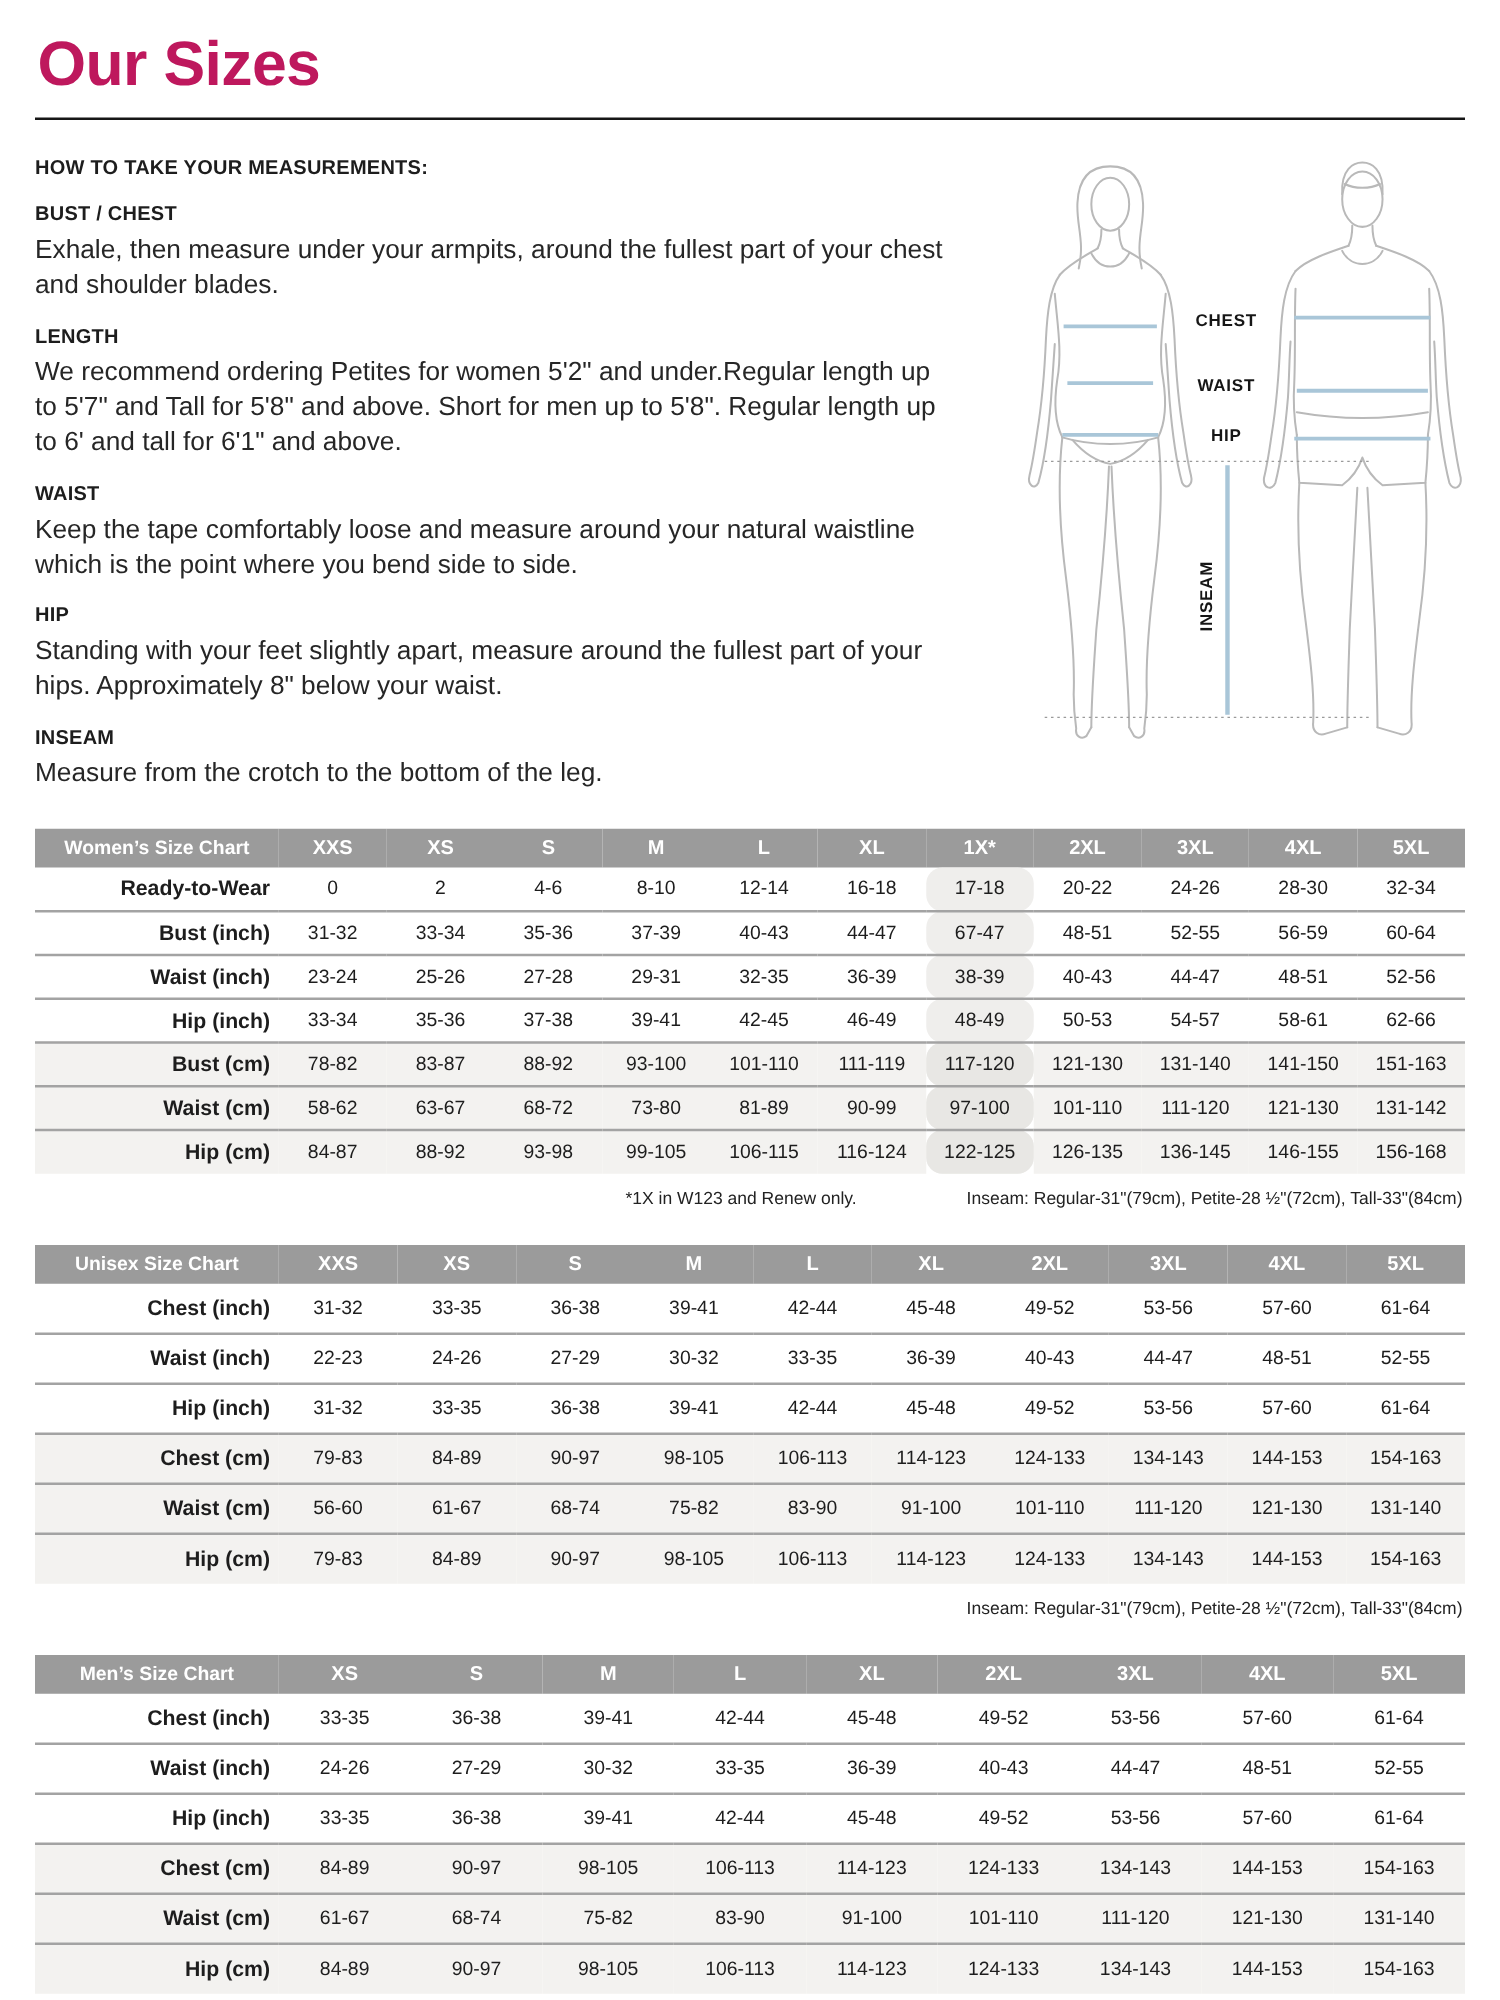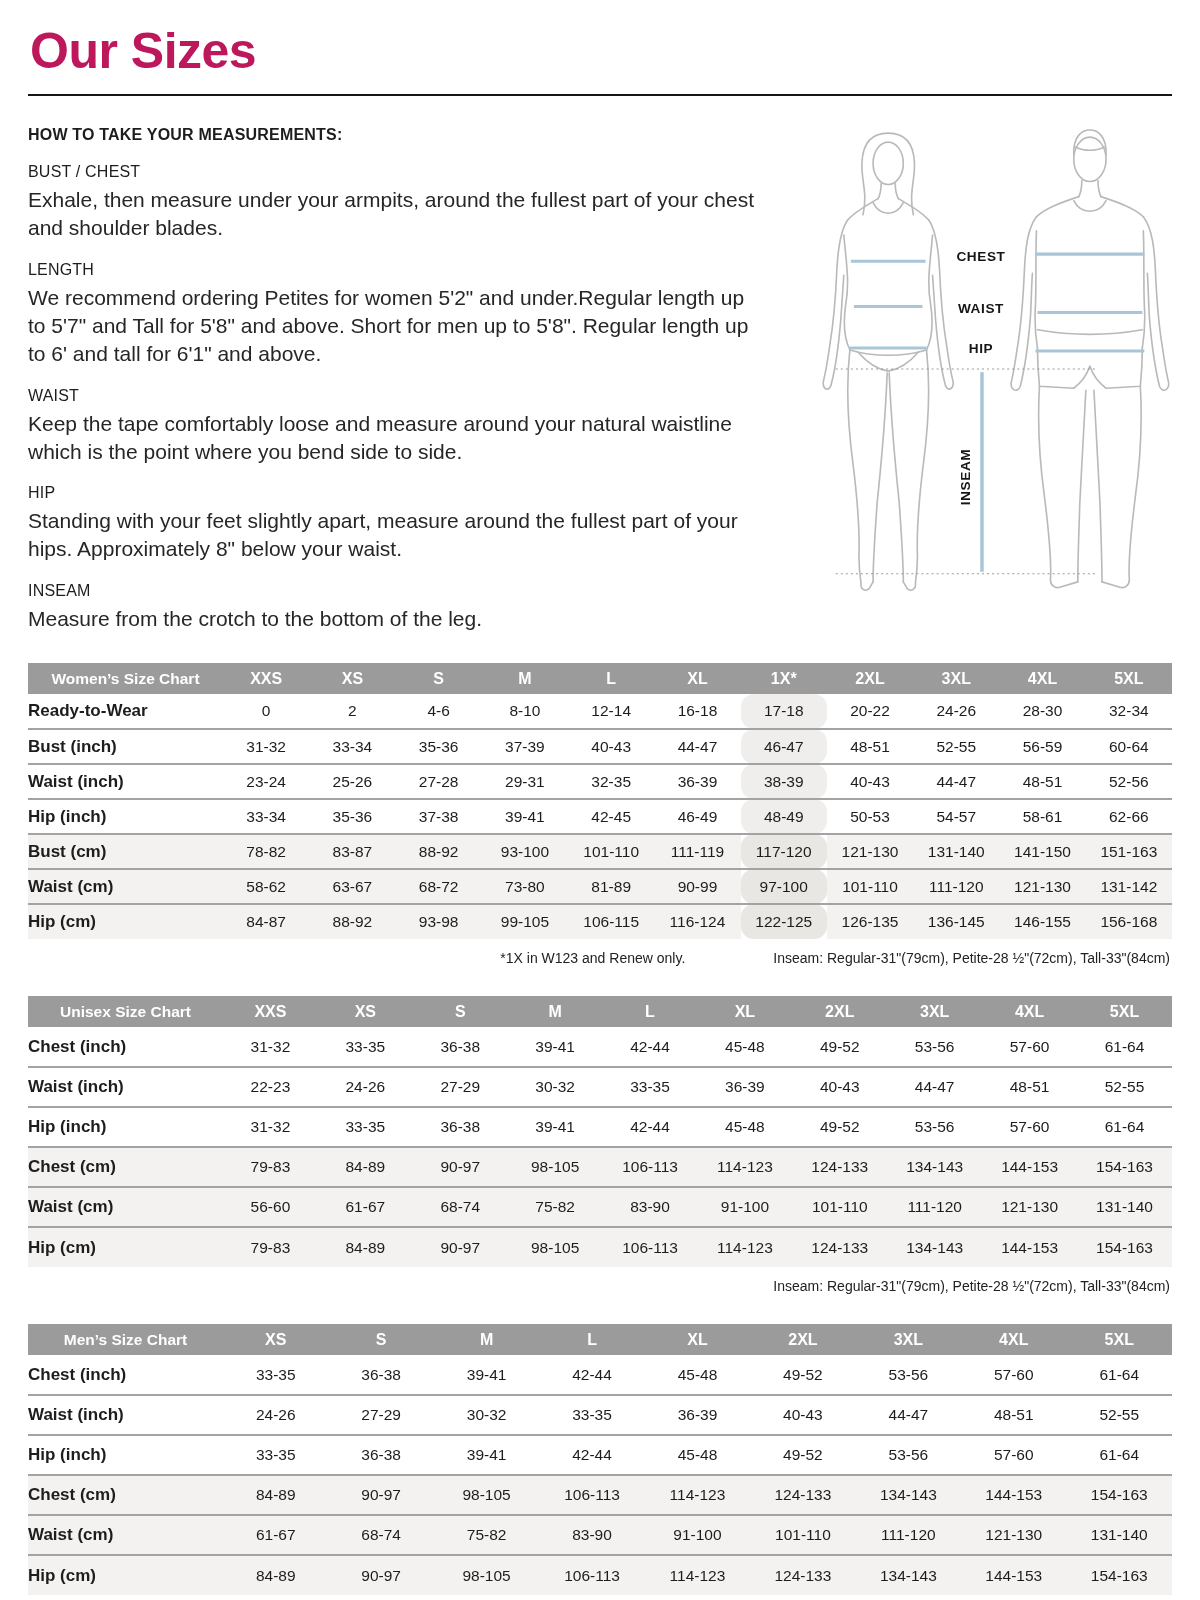--- a/index.html
+++ b/index.html
@@ -12,31 +12,31 @@
   body{
     width:1200px;min-height:1600px;background:#ffffff;color:var(--text);
     font-family:"Liberation Sans","DejaVu Sans",sans-serif;
   }
   .page{padding:22px 28px 36px 28px;}
   h1.page-title{font-size:50px;font-weight:800;letter-spacing:-0.5px;margin:0 0 14px 2px;color:#be185d;}
   .rule{border-top:2px solid var(--rule_color);margin:0 0 24px 0;}
   .top{display:flex;gap:6px;}
   .instructions{width:752px;flex:0 0 752px;}
   .how-heading{font-size:16px;font-weight:700;letter-spacing:0.2px;margin:6px 0 2px 0;}
-  .m-section .m-label{font-size:16px;font-weight:400;margin:19px 0 5px 0;letter-spacing:0.2px;}
+  .m-section .m-label{font-size:16px;font-weight:700;margin:19px 0 5px 0;letter-spacing:0.2px;}
   .m-section .m-text{font-size:21px;line-height:1.33;margin:0;max-width:736px;color:#262626;}
   .diagram{flex:1 1 auto;position:relative;padding-top:2px;}
   .diagram svg{display:block;width:396px;height:474px;margin-left:auto;}
   .diagram text{font-family:"Liberation Sans",sans-serif;font-size:13.5px;font-weight:700;fill:#161616;letter-spacing:0.6px;}
 
   .size-table{margin-top:30px;}
   .size-table table{width:100%;border-collapse:collapse;table-layout:fixed;}
   thead th{background:var(--header_bg);color:var(--header_text);font-weight:700;font-size:16px;height:31px;text-align:center;padding:4px;}
   thead th.tbl-title{font-size:15.5px;}
-  tbody th.row-label{text-align:left;padding:0 7px 0 0;font-weight:700;font-size:17px;white-space:nowrap;}
+  tbody th.row-label{text-align:right;padding:0 7px 0 0;font-weight:700;font-size:17px;white-space:nowrap;}
   tbody td{text-align:center;font-size:15.5px;padding:0;}
   tbody tr + tr{border-top:2px solid var(--separator);}
   tr.shaded{background:var(--stripe_bg);}
   td.hl{background:var(--highlight_bg);border-radius:13px;}
   tr.shaded td.hl{background:var(--highlight_stripe_bg);}
   .t0 tbody tr{height:35px;}
   .t1 tbody tr,.t2 tbody tr{height:40px;}
 
   .fnrow{display:flex;justify-content:flex-end;align-items:flex-end;gap:88px;margin:11px 2px 0 0;font-size:14px;color:#222;}
   .fnrow b{font-weight:400;}
@@ -184,21 +184,21 @@
             <td>32-34</td>
           </tr>
           <tr>
             <th class="row-label">Bust (inch)</th>
             <td>31-32</td>
             <td>33-34</td>
             <td>35-36</td>
             <td>37-39</td>
             <td>40-43</td>
             <td>44-47</td>
-            <td class="hl">46-47</td>
+            <td class="hl">67-47</td>
             <td>48-51</td>
             <td>52-55</td>
             <td>56-59</td>
             <td>60-64</td>
           </tr>
           <tr>
             <th class="row-label">Waist (inch)</th>
             <td>23-24</td>
             <td>25-26</td>
             <td>27-28</td>

